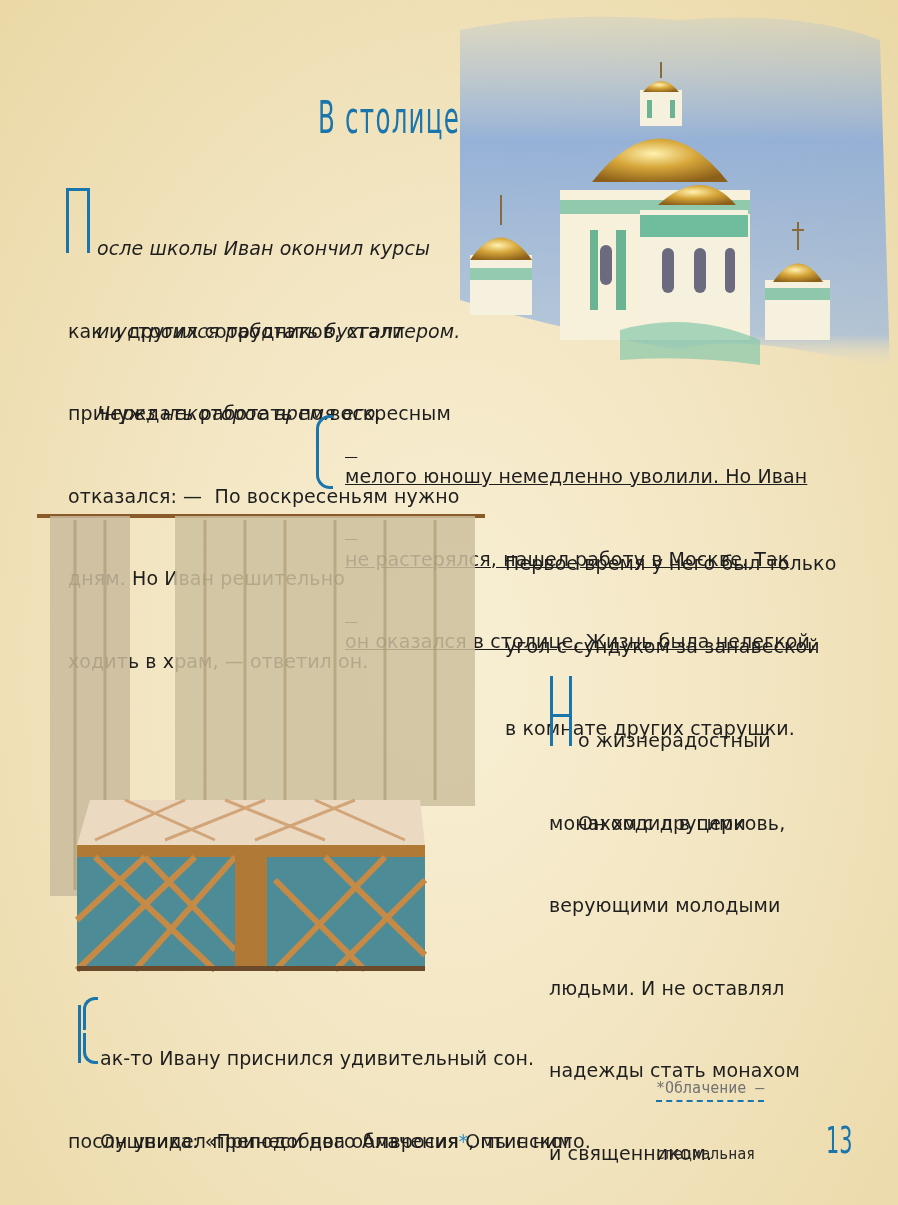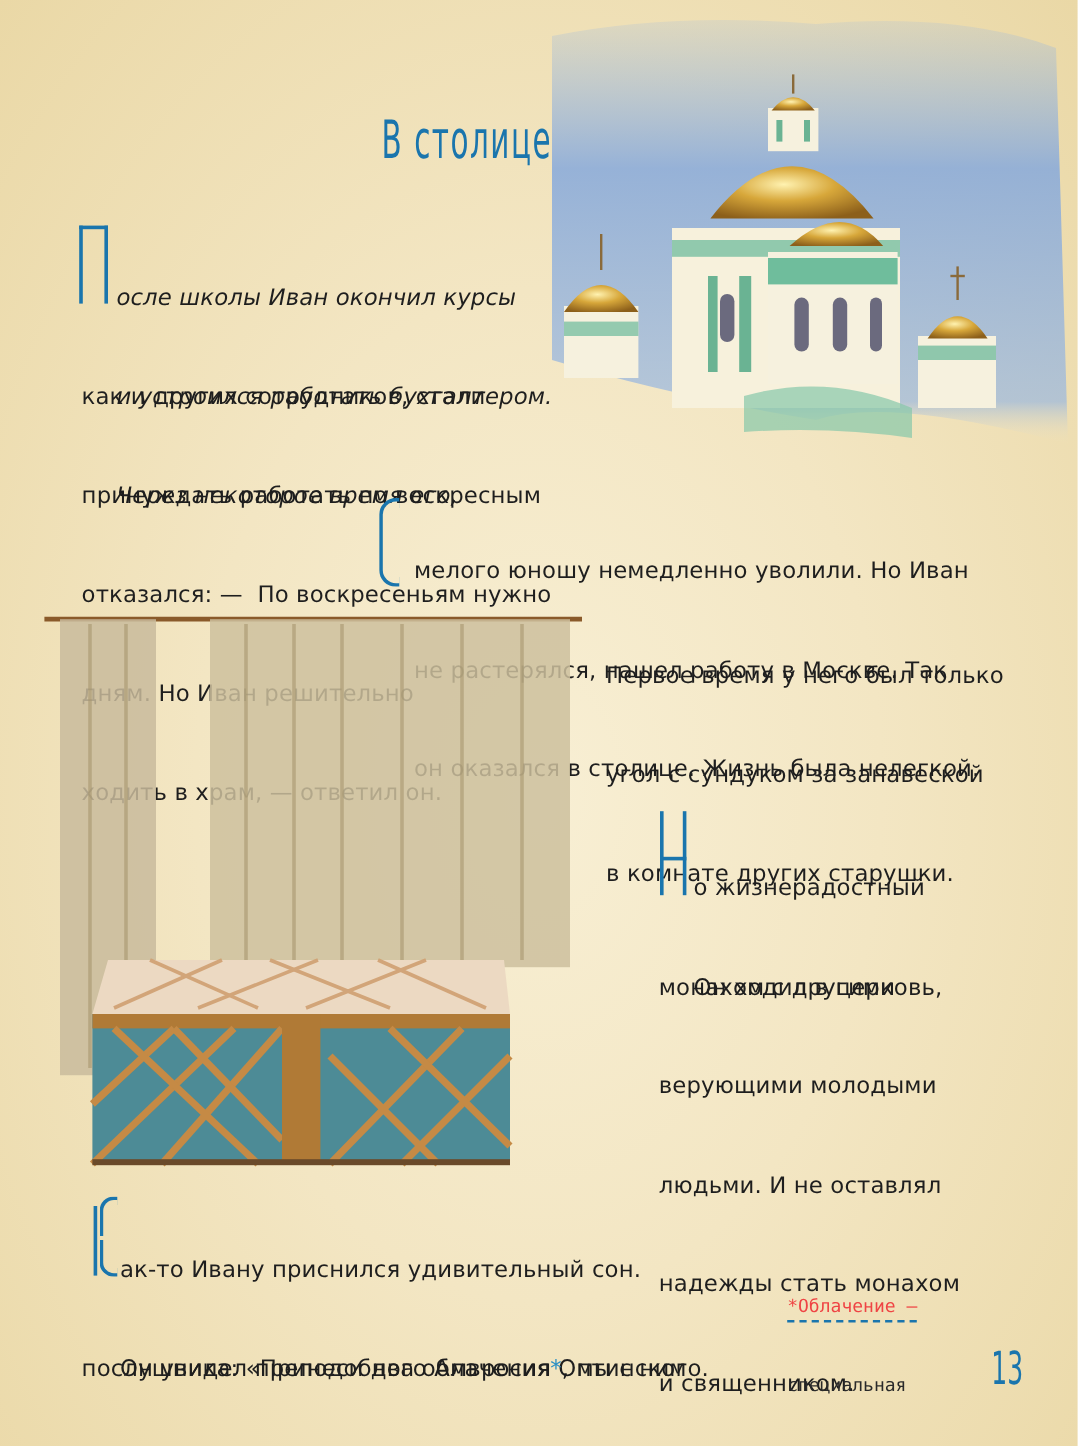--- a/index.html
+++ b/index.html
@@ -7,21 +7,21 @@
     background:radial-gradient(ellipse at 50% 55%, #f8efd4 0%, #f3e6c3 45%, #ead8a6 100%);
     font-family:"DejaVu Sans","Liberation Sans",sans-serif;color:#1e1e1e;}
   .abs{position:absolute;}
   .title{left:318px;top:92px;font-family:"DejaVu Sans Condensed","DejaVu Sans",sans-serif;font-size:44px;color:#1a75ad;letter-spacing:2px;transform:scaleX(0.62);transform-origin:left top;font-weight:400;white-space:nowrap;}
   .para{font-size:19px;line-height:27.5px;white-space:pre;letter-spacing:0.1px;}
   .dropcap{position:absolute;border:3px solid #1a75ad;border-right:none;width:14px;}
   .cap-p{border-right:3px solid #1a75ad;border-bottom:none;width:18px;}
   .cap-c{border-radius:14px 0 0 14px;border-right:none;}
   .cap-n{border:none;}
   .note{font-family:"DejaVu Sans Mono","Liberation Mono",monospace;font-size:15px;line-height:21px;color:#2a2a2a;white-space:pre;}
-  .note-head{color:#ef4444;border-bottom:2px dashed #1a75ad;display:inline-block;padding-bottom:1px;}
+  .note-head{color:#737373;border-bottom:2px dashed #1a75ad;display:inline-block;padding-bottom:1px;}
   .pagenum{left:826px;top:1118px;font-size:38px;color:#1a75ad;transform:scaleX(0.55);transform-origin:left top;}
   b{font-weight:400;}
   .asterisk{color:#2a8fc4;}
 </style>
 </head>
 <body>
 
 <svg class="abs" style="left:440px;top:0;" width="458" height="390" viewBox="0 0 458 390">
   <defs>
     <linearGradient id="sky" x1="0" y1="0" x2="0" y2="1">
@@ -82,21 +82,21 @@
 </div>
 <div class="abs para" style="left:68px;top:262.5px;">
   <div>как и других сотрудников, стали</div>
   <div>принуждать работать по воскресным</div>
   <div>отказался: —  По воскресеньям нужно</div>
   <div>дням. Но Иван решительно</div>
   <div>ходить в храм, — ответил он.</div>
 </div>
 
 <div class="dropcap cap-c" style="left:316px;top:415px;height:68px;"></div>
-<div class="abs para" style="left:345px;top:408px;">
+<div class="abs para" style="left:345px;top:408px;text-decoration:underline;">
   <div>мелого юношу немедленно уволили. Но Иван</div>
   <div>не растерялся, нашел работу в Москве. Так</div>
   <div>он оказался в столице. Жизнь была нелегкой.</div>
 </div>
 <div class="abs para" style="left:505px;top:495px;text-align:left;width:335px;">
   <div>Первое время у него был только</div>
   <div>угол с сундуком за занавеской</div>
   <div>в комнате других старушки.</div>
 </div>
 

